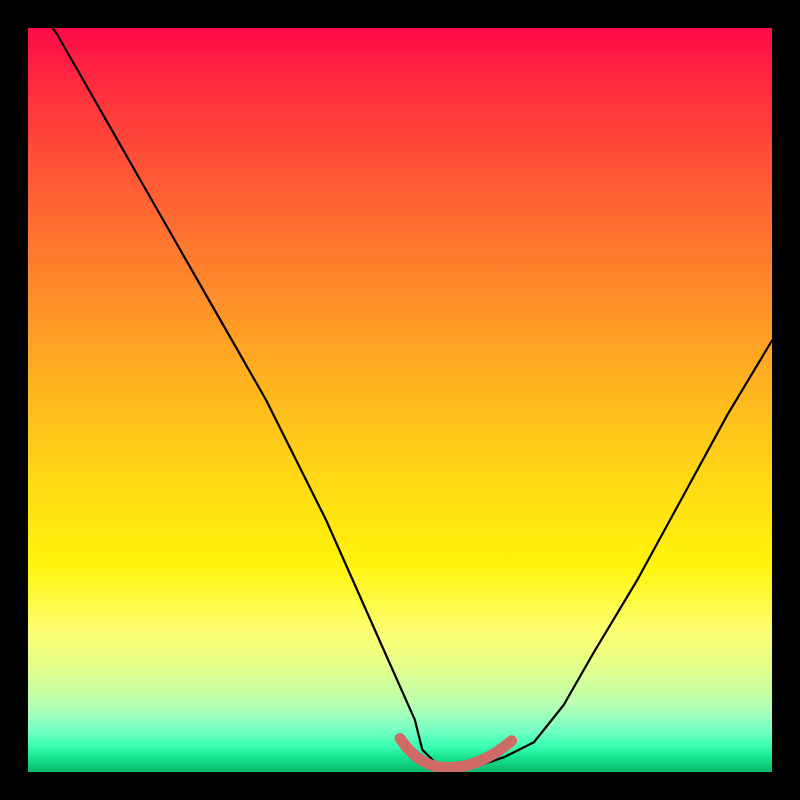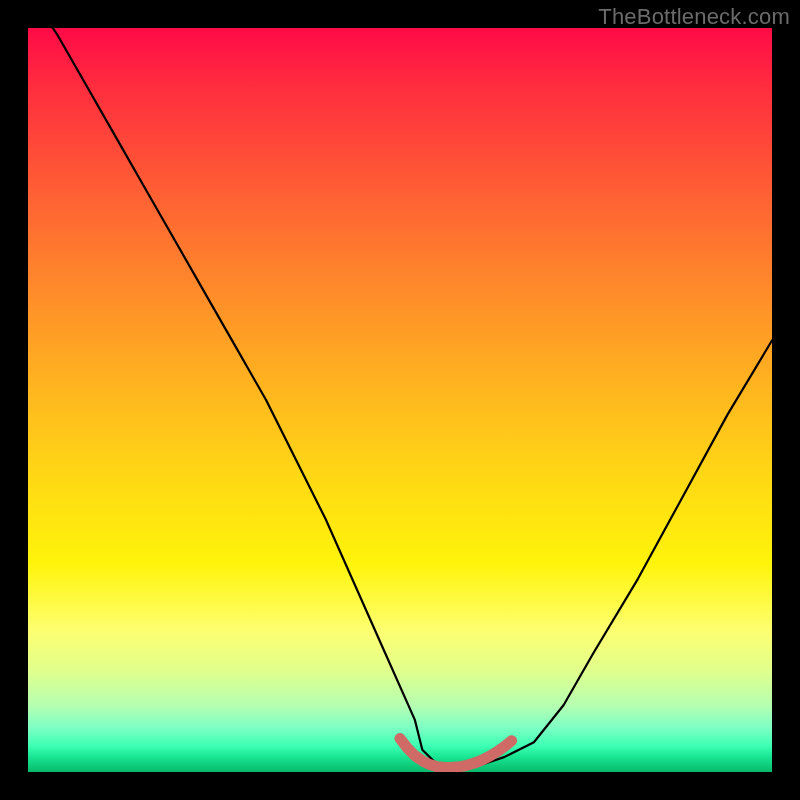--- a/index.html
+++ b/index.html
@@ -68,14 +68,13 @@
 <body>
 
 <div class="frame">
   <div class="plot-area">
     <div class="gradient-bg"></div>
     <svg class="curves" viewBox="0 0 744 744" preserveAspectRatio="none">
       <path id="main-curve" fill="none" stroke="#000" stroke-width="2.2" stroke-linecap="round" stroke-linejoin="round" d="M0.00 -37.20 L29.76 7.44 L59.52 59.52 L89.28 111.60 L119.04 163.68 L148.80 215.76 L178.56 267.84 L208.32 319.92 L238.08 372.00 L267.84 431.52 L297.60 491.04 L327.36 558.00 L357.12 624.96 L386.88 691.92 L394.32 721.68 L409.20 736.56 L424.08 740.28 L438.96 740.28 L453.84 736.56 L476.16 729.12 L505.92 714.24 L535.68 677.04 L565.44 624.96 L610.08 550.56 L654.72 468.72 L699.36 386.88 L744.00 312.48"></path>
       <path id="highlight-curve" fill="none" stroke="#cf6a66" stroke-width="11" stroke-linecap="round" stroke-linejoin="round" d="M372.00 710.52 L379.44 720.19 L386.88 727.63 L394.32 732.84 L401.76 736.56 L409.20 738.79 L416.64 739.54 L424.08 739.54 L431.52 738.79 L438.96 737.30 L446.40 735.07 L453.84 732.10 L461.28 728.38 L468.72 723.91 L476.16 718.70 L483.60 712.75"></path>
     </svg>
   </div>
-  <div class="watermark">TheBottleneck.com</div>
 </div>
 
 </body></html>

